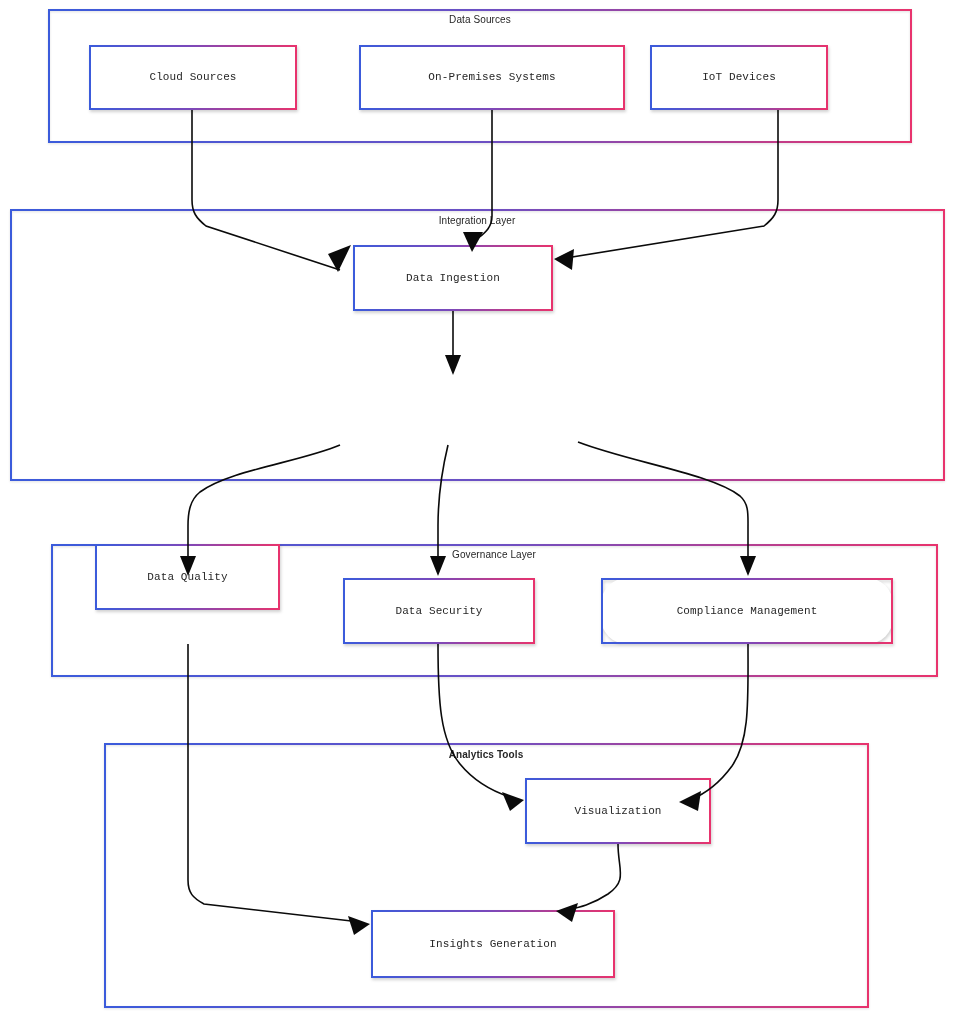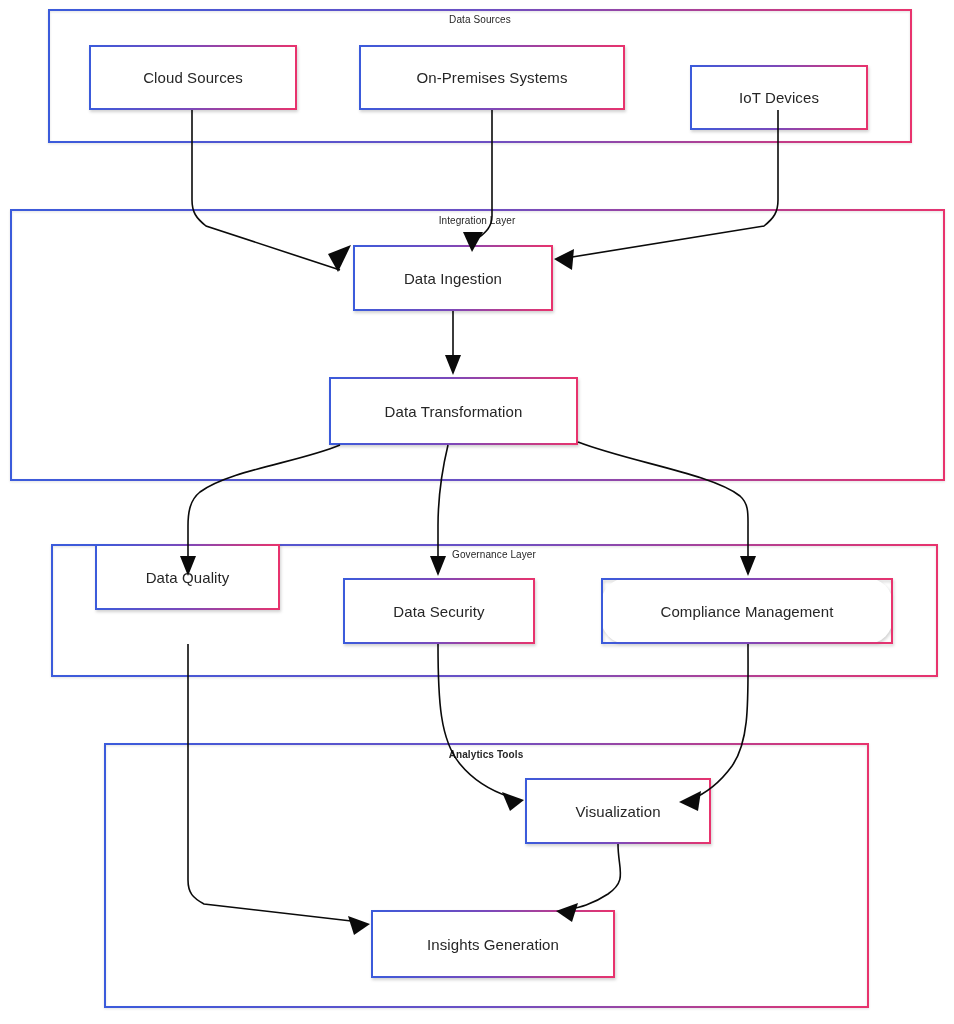--- a/index.html
+++ b/index.html
@@ -42,25 +42,26 @@
     box-sizing: border-box;
     background: #ffffff;
     border: 2px solid transparent;
     border-image: linear-gradient(90deg, #3b5bdb 0%, #7a49bb 48%, #e8336d 100%) 1;
     display: flex;
     align-items: center;
     justify-content: center;
     filter: drop-shadow(1px 2px 1.5px rgba(0,0,0,0.18));
   }
   .node-label {
-    font-size: 15px;
+    font-size: 11px;
     color: #262626;
     white-space: nowrap;
     line-height: 1;
     letter-spacing: .1px;
+    font-family: Liberation Mono, monospace;
   }
   
   #edge-layer {
     position: absolute;
     left: 0;
     top: 0;
     width: 954px;
     height: 1024px;
     pointer-events: none;
   }
@@ -88,29 +89,26 @@
   <div class="layer-label" style="left: 375px; top: 216px; width: 204px;">Integration Layer</div>
   <div class="layer-label" style="left: 392px; top: 550px; width: 204px;">Governance Layer</div>
   <div class="layer-label" style="left: 384px; top: 750px; width: 204px; font-weight: bold;">Analytics Tools</div>
 
   <div class="node" style="left: 89px; top: 45px; width: 208px; height: 65px;">
     <span class="node-label">Cloud Sources</span>
   </div>
   <div class="node" style="left: 359px; top: 45px; width: 266px; height: 65px;">
     <span class="node-label">On-Premises Systems</span>
   </div>
-  <div class="node" style="left: 690px; top: 45px; width: 178px; height: 65px; margin-top: 20px;">
+  <div class="node" style="left: 650px; top: 45px; width: 178px; height: 65px;">
     <span class="node-label">IoT Devices</span>
   </div>
 
   <div class="node" style="left: 353px; top: 245px; width: 200px; height: 66px;">
     <span class="node-label">Data Ingestion</span>
-  </div>
-  <div class="node" style="left: 329px; top: 377px; width: 249px; height: 68px;">
-    <span class="node-label">Data Transformation</span>
   </div>
 
   <div class="node" style="left: 95px; top: 544px; width: 185px; height: 66px;">
     <span class="node-label">Data Quality</span>
   </div>
   <div class="node" style="left: 343px; top: 578px; width: 192px; height: 66px; text-align: right;">
     <span class="node-label">Data Security</span>
   </div>
   <div class="node" style="left: 601px; top: 578px; width: 292px; height: 66px; border-radius: 26px;">
     <span class="node-label">Compliance Management</span>

